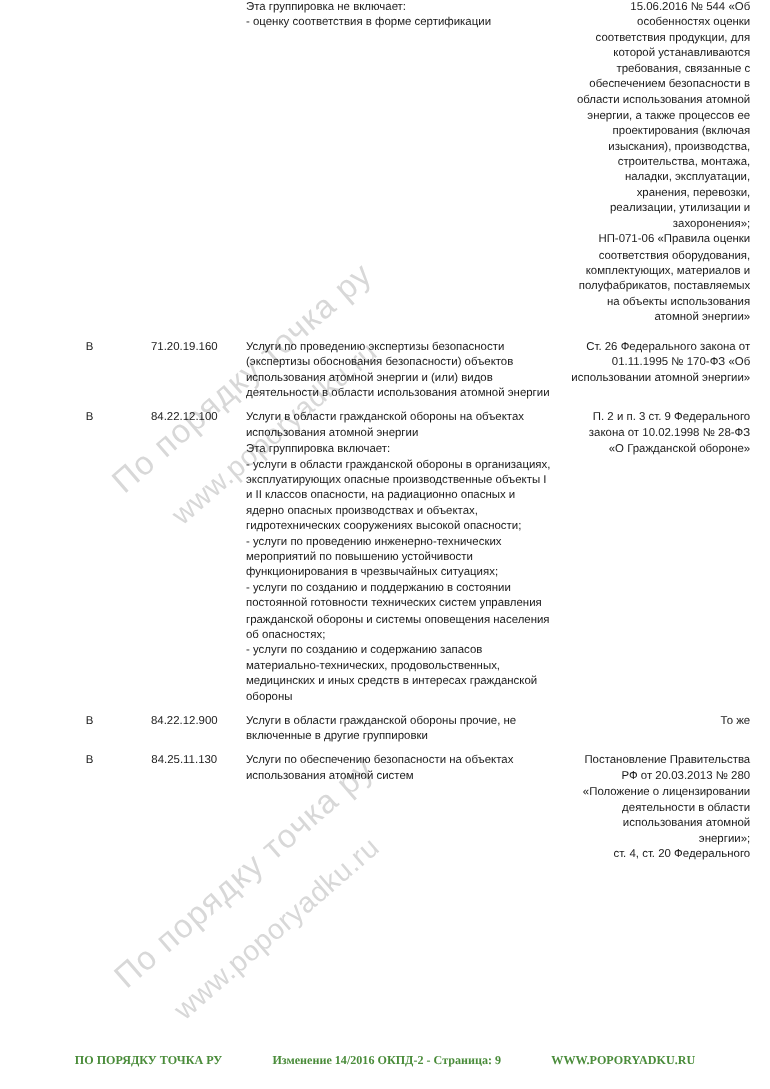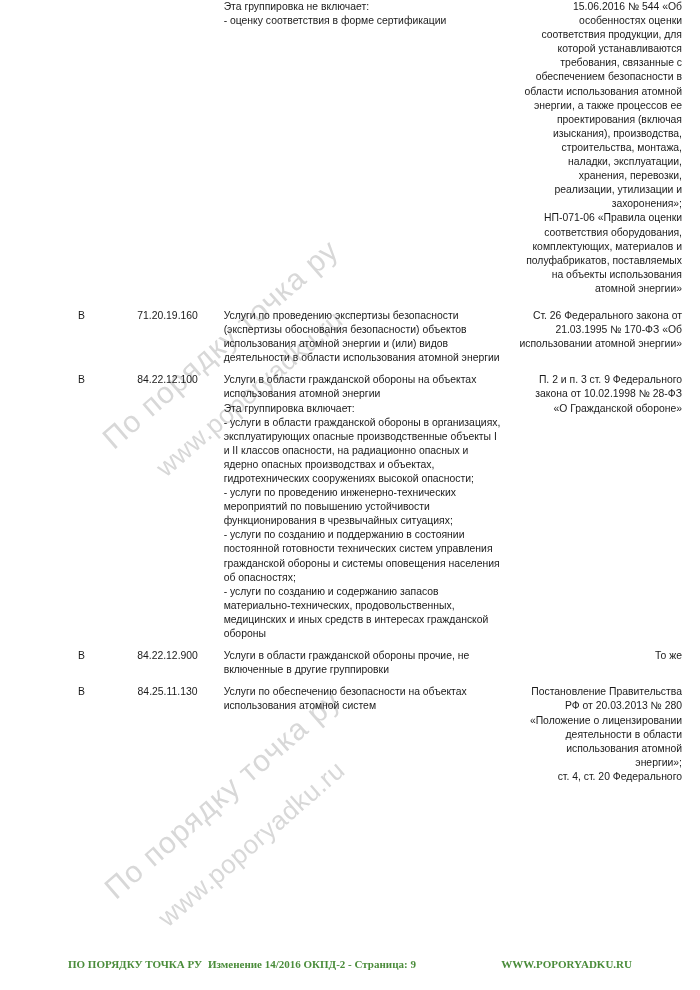--- a/index.html
+++ b/index.html
@@ -124,21 +124,21 @@
     z-index: 2;
     display: flex;
     align-items: baseline;
     padding: 0 68px 0 68px;
     font-family: "Liberation Serif", "DejaVu Serif", serif;
     font-weight: bold;
     font-size: 11px;
     color: #4a8c3a;
   }
   #footer .f-left   { flex: 0 0 auto; }
-  #footer .f-center { flex: 1 1 auto; padding: 0 6px; }
+  #footer .f-center { flex: 1 1 auto; text-align: center; padding: 0 6px; }
   #footer .f-right  { flex: 0 0 auto; }
 </style>
 </head>
 <body>
 
 <div id="watermark-layer">
   <div class="watermark wm-a-1">По порядку точка ру</div>
   <div class="watermark wm-a-2">www.poporyadku.ru</div>
   <div class="watermark wm-b-1">По порядку точка ру</div>
   <div class="watermark wm-b-2">www.poporyadku.ru</div>
@@ -159,21 +159,21 @@
       </tr>
 
       <tr class="row-gap">
           <td colspan="4"></td>
         </tr>
 
       <tr>
         <td class="col-type">В</td>
         <td class="col-code">71.20.19.160</td>
         <td class="col-name txt-block">Услуги по проведению экспертизы безопасности (экспертизы обоснования безопасности) объектов использования атомной энергии и (или) видов деятельности в области использования атомной энергии</td>
-        <td class="col-ref txt-block">Ст. 26 Федерального закона от 21.03.1995 № 170-ФЗ «Об использовании атомной энергии»</td>
+        <td class="col-ref txt-block">Ст. 26 Федерального закона от 01.11.1995 № 170-ФЗ «Об использовании атомной энергии»</td>
       </tr>
 
       <tr class="row-gap-sm">
           <td colspan="4"></td>
         </tr>
 
       <tr>
         <td class="col-type">В</td>
         <td class="col-code">84.22.12.100</td>
         <td class="col-name txt-block">Услуги в области гражданской обороны на объектах использования атомной энергии

